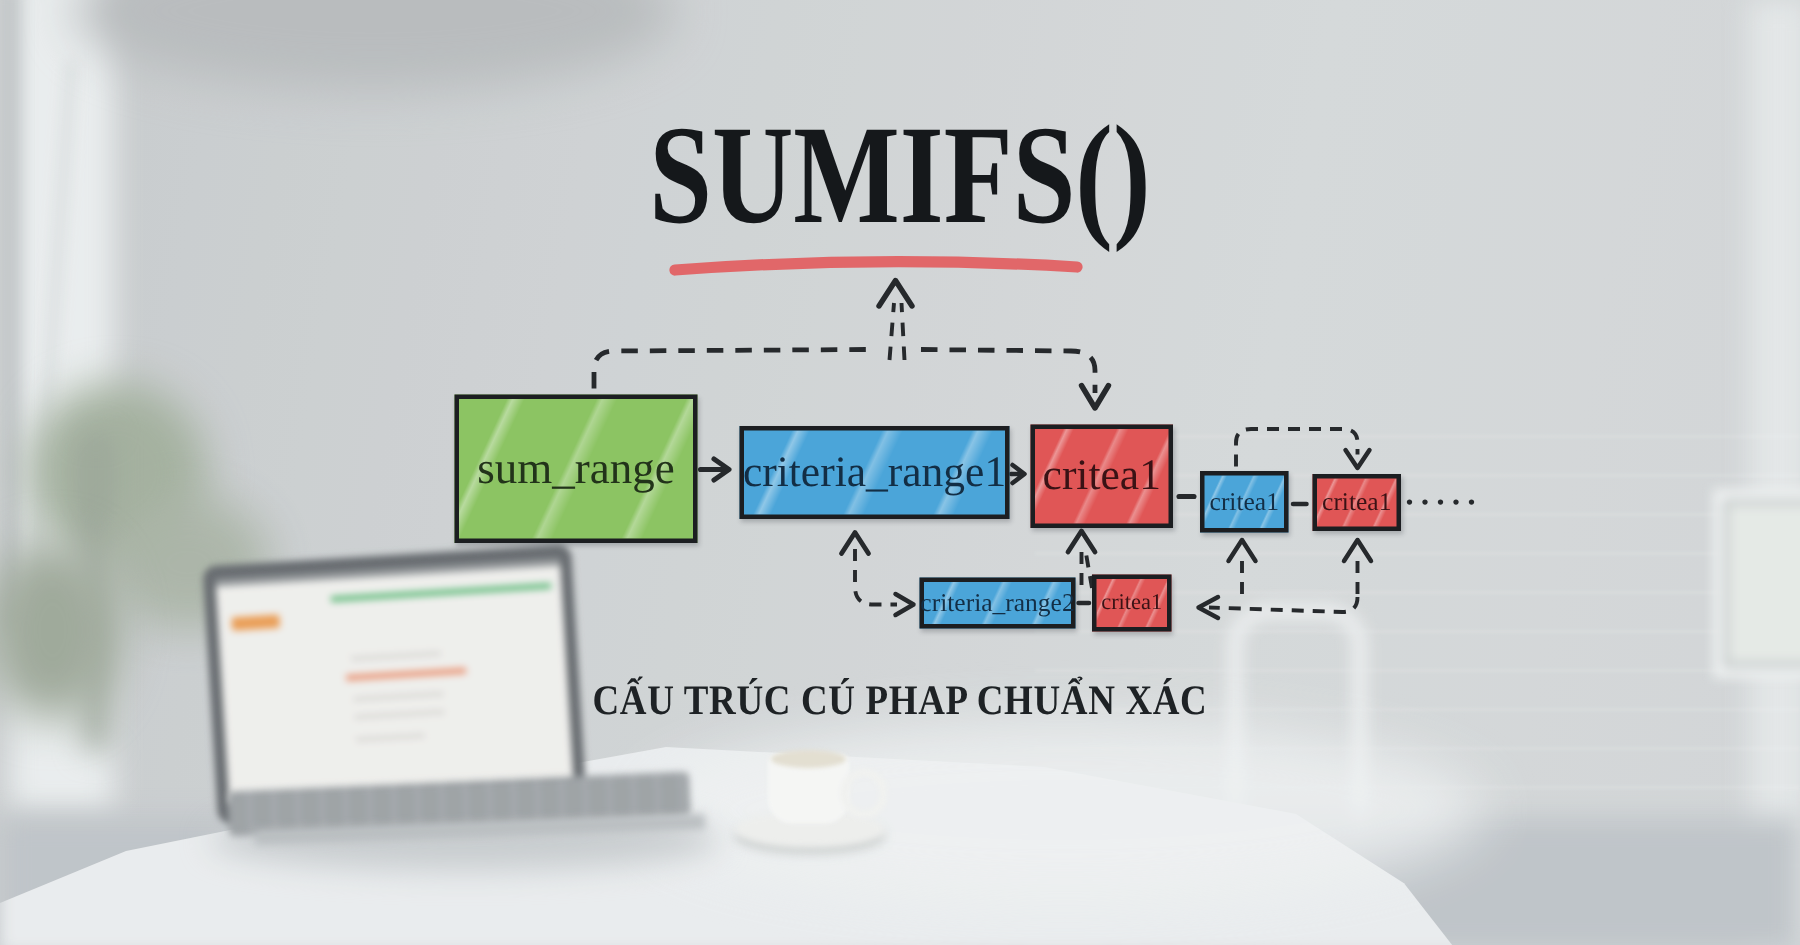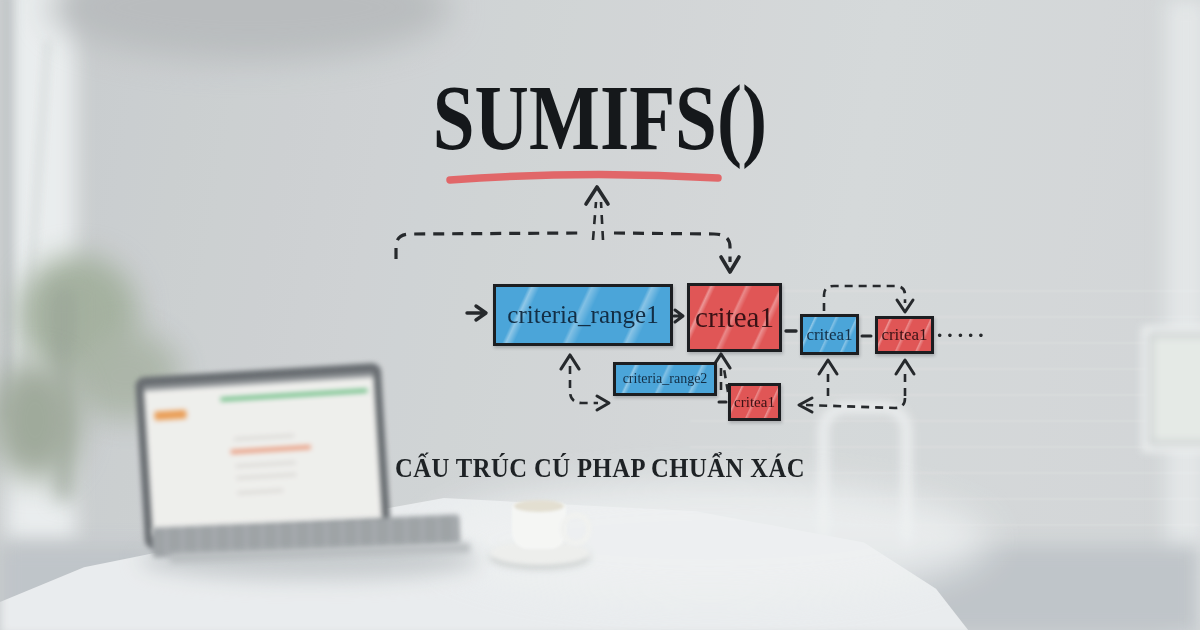--- a/index.html
+++ b/index.html
@@ -64,25 +64,25 @@
     border:3px solid #1c1e21;box-sizing:border-box;text-align:center;
     box-shadow:1px 2px 3px rgba(40,45,50,.25);}
   .streaks{background-image:
     linear-gradient(115deg,rgba(0,0,0,0) 16%,rgba(255,255,255,.38) 18%,rgba(0,0,0,0) 22%),
     linear-gradient(115deg,rgba(0,0,0,0) 46%,rgba(255,255,255,.30) 48%,rgba(0,0,0,0) 53%),
     linear-gradient(115deg,rgba(0,0,0,0) 76%,rgba(255,255,255,.34) 78%,rgba(0,0,0,0) 83%);}
   .green{background-color:#8cc463;color:#22331a;}
   .blue{background-color:#4ba5d9;color:#132e45;}
   .red{background-color:#e05656;color:#3a1215;}
   #box-sum-range{left:303px;top:263px;width:162px;height:99px;font-size:30px;}
-  #box-criteria-range1{left:493px;top:284px;width:180px;height:62px;font-size:25px;}
+  #box-criteria-range1{left:493px;top:284px;width:180px;height:62px;font-size:29px;}
   #box-criteria1{left:687px;top:283px;width:95px;height:69px;font-size:29px;}
   #box-criteria1-b{left:800px;top:314px;width:59px;height:41px;font-size:17px;}
   #box-criteria1-c{left:875px;top:316px;width:59px;height:38px;font-size:17px;}
-  #box-criteria-range2{left:613px;top:362px;width:104px;height:34px;font-size:14px;}
+  #box-criteria-range2{left:613px;top:385px;width:104px;height:34px;font-size:17px;}
   #box-criteria2{left:728px;top:383px;width:53px;height:38px;font-size:15px;}
   .ellipsis{left:936px;top:322px;font-size:22px;font-weight:bold;letter-spacing:3px;color:#26292c;}
 </style>
 </head>
 <body>
 
 <div class="stage">
 
   <div class="abs bg-window-left"></div>
   <div class="abs bg-window-frame"></div>
@@ -154,20 +154,21 @@
 
       <path d="M828,396 L828,372" stroke-width="2.6" stroke-dasharray="8 6"></path>
       <path d="M819,374 L828,360 L837,374" stroke-width="3" stroke-linecap="round" stroke-linejoin="round"></path>
       <path d="M905,396 L905,372" stroke-width="2.6" stroke-dasharray="8 6"></path>
       <path d="M896,374 L905,360 L914,374" stroke-width="3" stroke-linecap="round" stroke-linejoin="round"></path>
       <path d="M905,398 Q905,408 895,408 L806,405" stroke-width="2.6" stroke-dasharray="8 6"></path>
       <path d="M812,398 L799,405 L812,412" stroke-width="3" stroke-linecap="round" stroke-linejoin="round"></path>
     </g>
   </svg>
 
+  <div class="dbox streaks green" id="box-sum-range">sum_range</div>
   <div class="dbox streaks blue" id="box-criteria-range1">criteria_range1</div>
   <div class="dbox streaks red" id="box-criteria1">critea1</div>
   <div class="dbox streaks blue" id="box-criteria1-b">critea1</div>
   <div class="dbox streaks red" id="box-criteria1-c">critea1</div>
   <div class="dbox streaks blue" id="box-criteria-range2">criteria_range2</div>
   <div class="dbox streaks red" id="box-criteria2">critea1</div>
 
   <span class="abs ellipsis">·····</span>
 
   <div class="abs caption-wrap">

